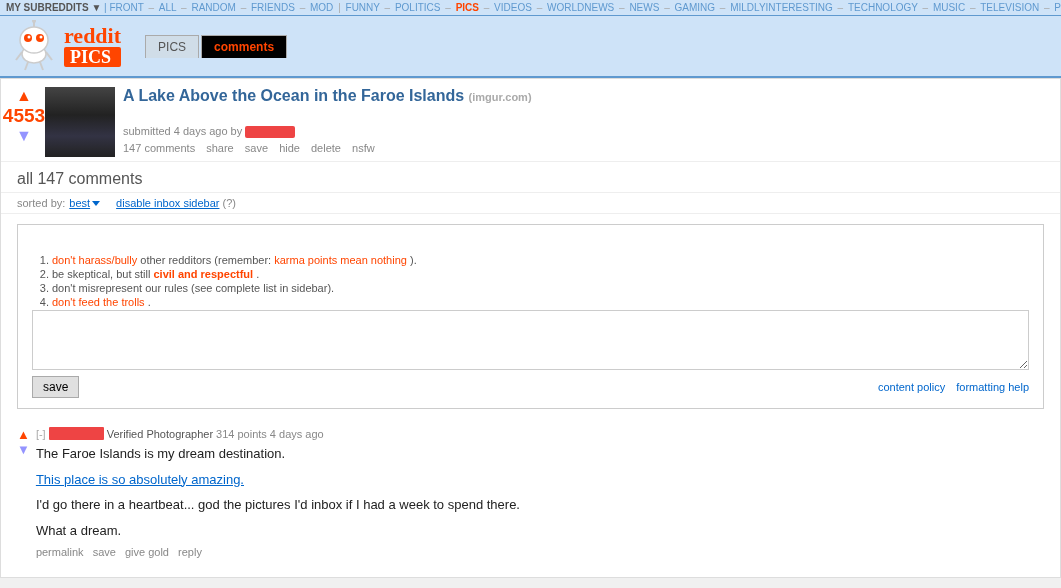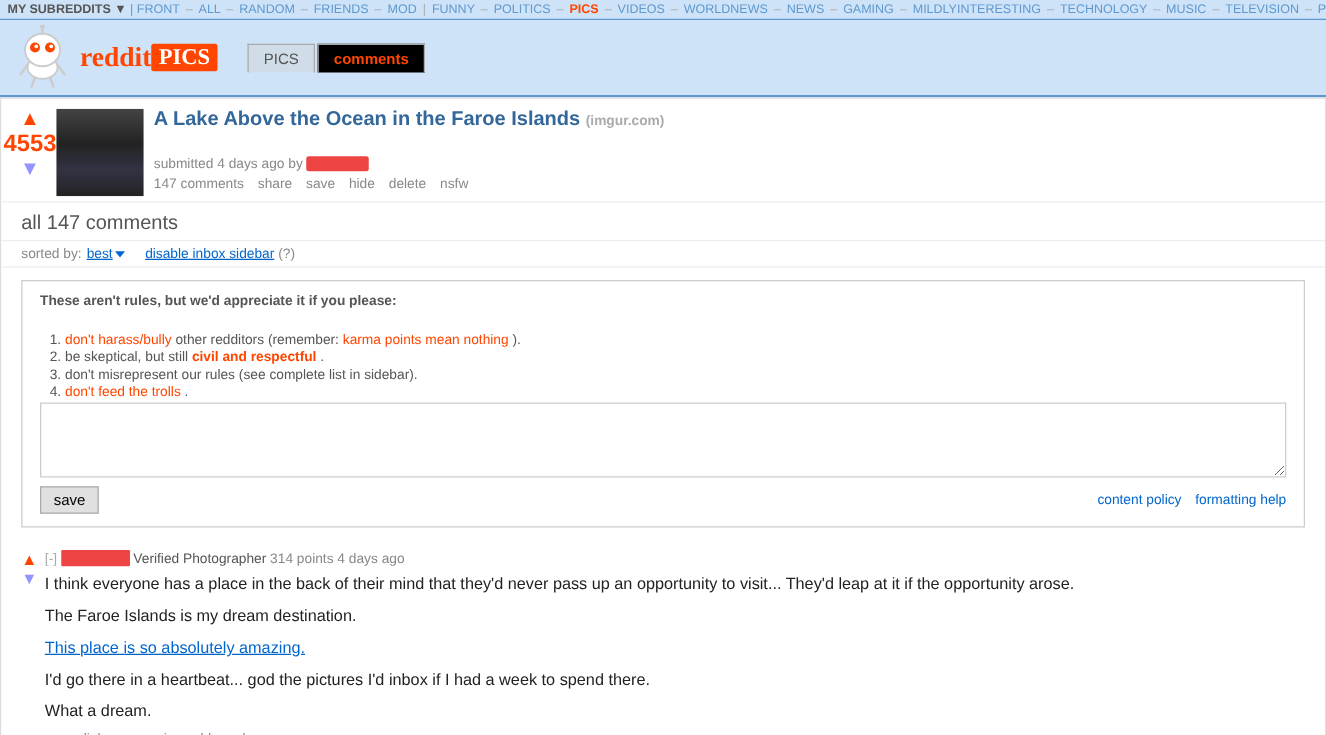--- a/index.html
+++ b/index.html
@@ -24,21 +24,21 @@
       background: #cee3f8;
       display: flex;
       align-items: center;
       padding: 4px 8px;
       border-bottom: 2px solid #5f99cf;
     }
     #logo {
       display: flex; align-items: center; margin-right: 16px;
     }
     #logo-text {
-      display: flex; flex-direction: row; line-height: 1;
+      display: flex; flex-direction: column; line-height: 1;
     }
     .reddit-text { font-size: 22px; font-weight: bold; color: #ff4500; font-family: Georgia, serif; }
     .pics-badge {
       background: #ff4500; color: #fff; font-size: 18px; font-weight: bold;
       padding: 1px 6px; border-radius: 2px; font-family: Georgia, serif;
     }
     #header-tabs { display: flex; align-items: flex-end; margin-left: 8px; }
     .header-tab {
       padding: 4px 12px; background: #d0dde8; border: 1px solid #aaa;
       border-bottom: none; margin-right: 2px; cursor: pointer; font-size: 12px;
@@ -244,21 +244,20 @@
         <span>best</span>
         <span class="arrow-down"></span>
       </span>
       <span class="disable-inbox">
         <a href="#">disable inbox sidebar</a>
         <span>(?)</span>
       </span>
     </div>
 
     <div id="rules-box">
-      <div class="rules-title">These aren't rules, but we'd appreciate it if you please:</div>
       <ol>
         <li>
           <span class="red-text">don't harass/bully</span>
           <span> other redditors (remember: </span>
           <span class="red-text">karma points mean nothing</span>
           <span>).</span>
         </li>
         <li>
           <span>be skeptical, but still </span>
           <span class="red-text bold-text">civil and respectful</span>
@@ -290,21 +289,20 @@
         </div>
         <div class="comment-body">
           <div class="comment-header">
             <span class="collapse">[-]</span>
             <span class="username" style="display:inline-block; width:55px; height:13px; background:#ee4444; vertical-align:middle;"></span>
             <span class="flair">Verified Photographer</span>
             <span class="points">314 points</span>
             <span class="points">4 days ago</span>
           </div>
           <div class="comment-text">
-            <p>I think everyone has a place in the back of their mind that they'd never pass up an opportunity to visit... They'd leap at it if the opportunity arose.</p>
             <p>The Faroe Islands is my dream destination.</p>
             <p><a href="#" class="link-text">This place is so absolutely amazing.</a></p>
             <p>I'd go there in a heartbeat... god the pictures I'd inbox if I had a week to spend there.</p>
             <p>What a dream.</p>
           </div>
           <div class="comment-actions">
             <a href="#">permalink</a>
             <a href="#">save</a>
             <a href="#">give gold</a>
             <a href="#">reply</a>

